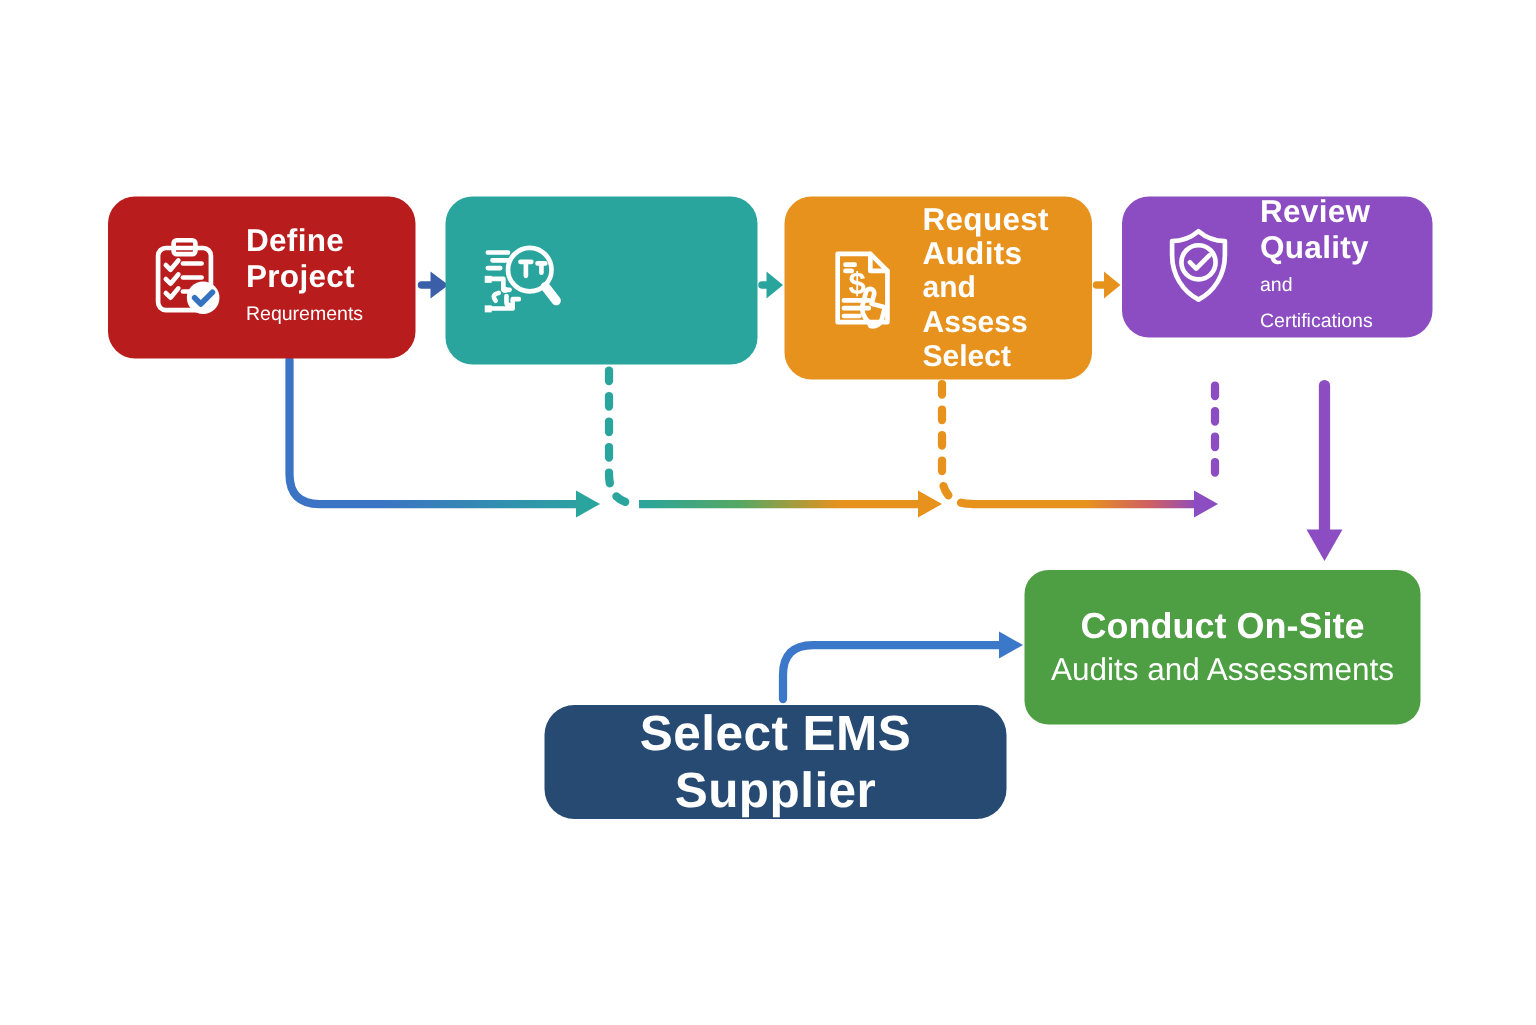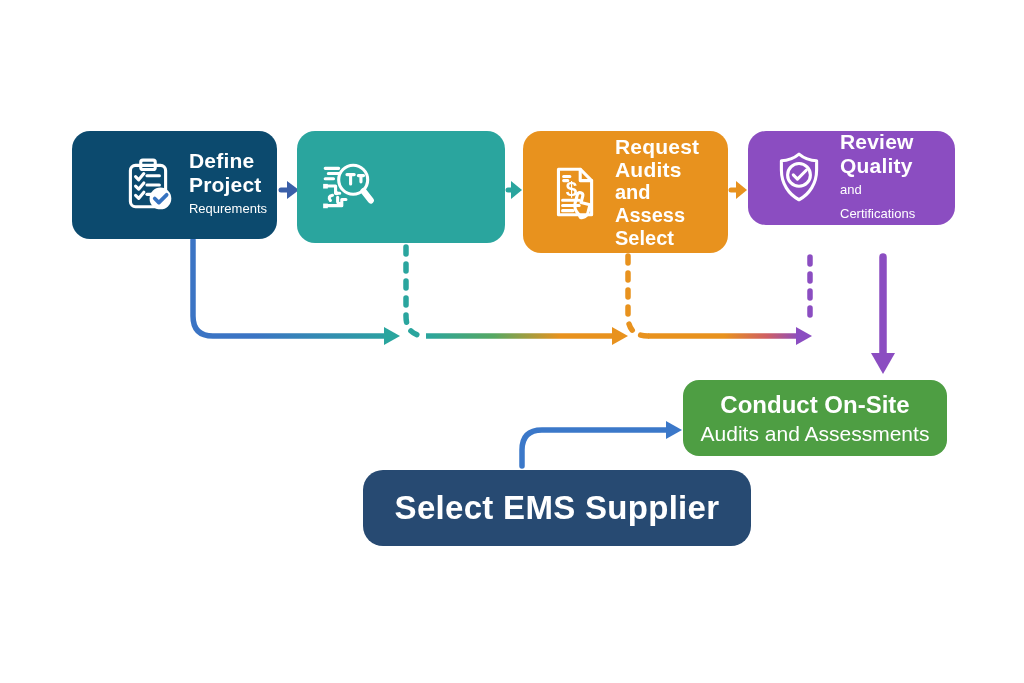--- a/index.html
+++ b/index.html
@@ -12,24 +12,24 @@
   .step .txt{display:flex; flex-direction:column; justify-content:center; line-height:24px;}
   .ln-b{font-weight:700; font-size:21px; letter-spacing:.2px;}
   .ln-m{font-weight:700; font-size:20px;}
   .ln-r{font-weight:400; font-size:13px;}
   .box1{left:72px; top:131px; width:205px; height:108px;}
   .box2{left:297px; top:131px; width:208px; height:112px;}
   .box3{left:523px; top:131px; width:205px; height:122px;}
   .box3 .txt{line-height:23px;}
   .box4{left:748px; top:131px; width:207px; height:94px;}
   .box4 .txt{line-height:24px;}
-  .conduct{left:683px; top:380px; width:264px; height:76px; border-radius:16px; flex-direction:column; justify-content:center; text-align:center; gap:3px;}
+  .conduct{left:683px; top:380px; width:264px; height:103px; border-radius:16px; flex-direction:column; justify-content:center; text-align:center; gap:3px;}
   .conduct .t1{font-weight:700; font-size:24px;}
   .conduct .t2{font-weight:400; font-size:21px;}
-  .select{left:363px; top:470px; width:388px; height:76px; border-radius:20px; justify-content:center; text-align:center;}
+  .select{left:363px; top:470px; width:308px; height:76px; border-radius:20px; justify-content:center; text-align:center;}
   .select .t1{font-weight:700; font-size:33px; letter-spacing:.3px;}
   .icon svg{width:100%; height:100%; display:block;}
   .ic{stroke:#fff; stroke-width:3; fill:none; stroke-linecap:round; stroke-linejoin:round;}
 </style>
 </head>
 <body>
 
 <div class="canvas">
 
   <svg class="layer" viewBox="0 0 1024 683">
@@ -89,21 +89,21 @@
       <path d="M883 257 V355" stroke-width="7.5" fill="none" stroke-linecap="round" stroke="#8b4dc1"></path>
       <polygon points="871,353 895,353 883,374" fill="#8b4dc1"></polygon>
     </g>
 
     <g>
       <path d="M522 466 V450 Q522 430 542 430 H666" stroke-width="5.5" fill="none" stroke-linecap="round" stroke="#3b78c9"></path>
       <polygon points="666,421 666,439 682,430" fill="#3b78c9"></polygon>
     </g>
   </svg>
 
-  <div class="box step box1" style="background: #0c4a6e; justify-content: flex-end;">
+  <div class="box step box1" style="background: #b91c1c;">
     <span class="icon">
       <svg viewBox="0 0 56 56">
         <g class="ic">
           <rect x="11" y="9" width="34" height="40" rx="5"></rect>
           <rect x="21" y="4" width="14" height="9" rx="2"></rect>
           <path d="M16 20 l3 3 5 -6"></path>
             <path d="M27 19 H39"></path>
           <path d="M16 29 l3 3 5 -6"></path>
             <path d="M27 28 H39"></path>
           <path d="M16 38 l3 3 5 -6"></path>

